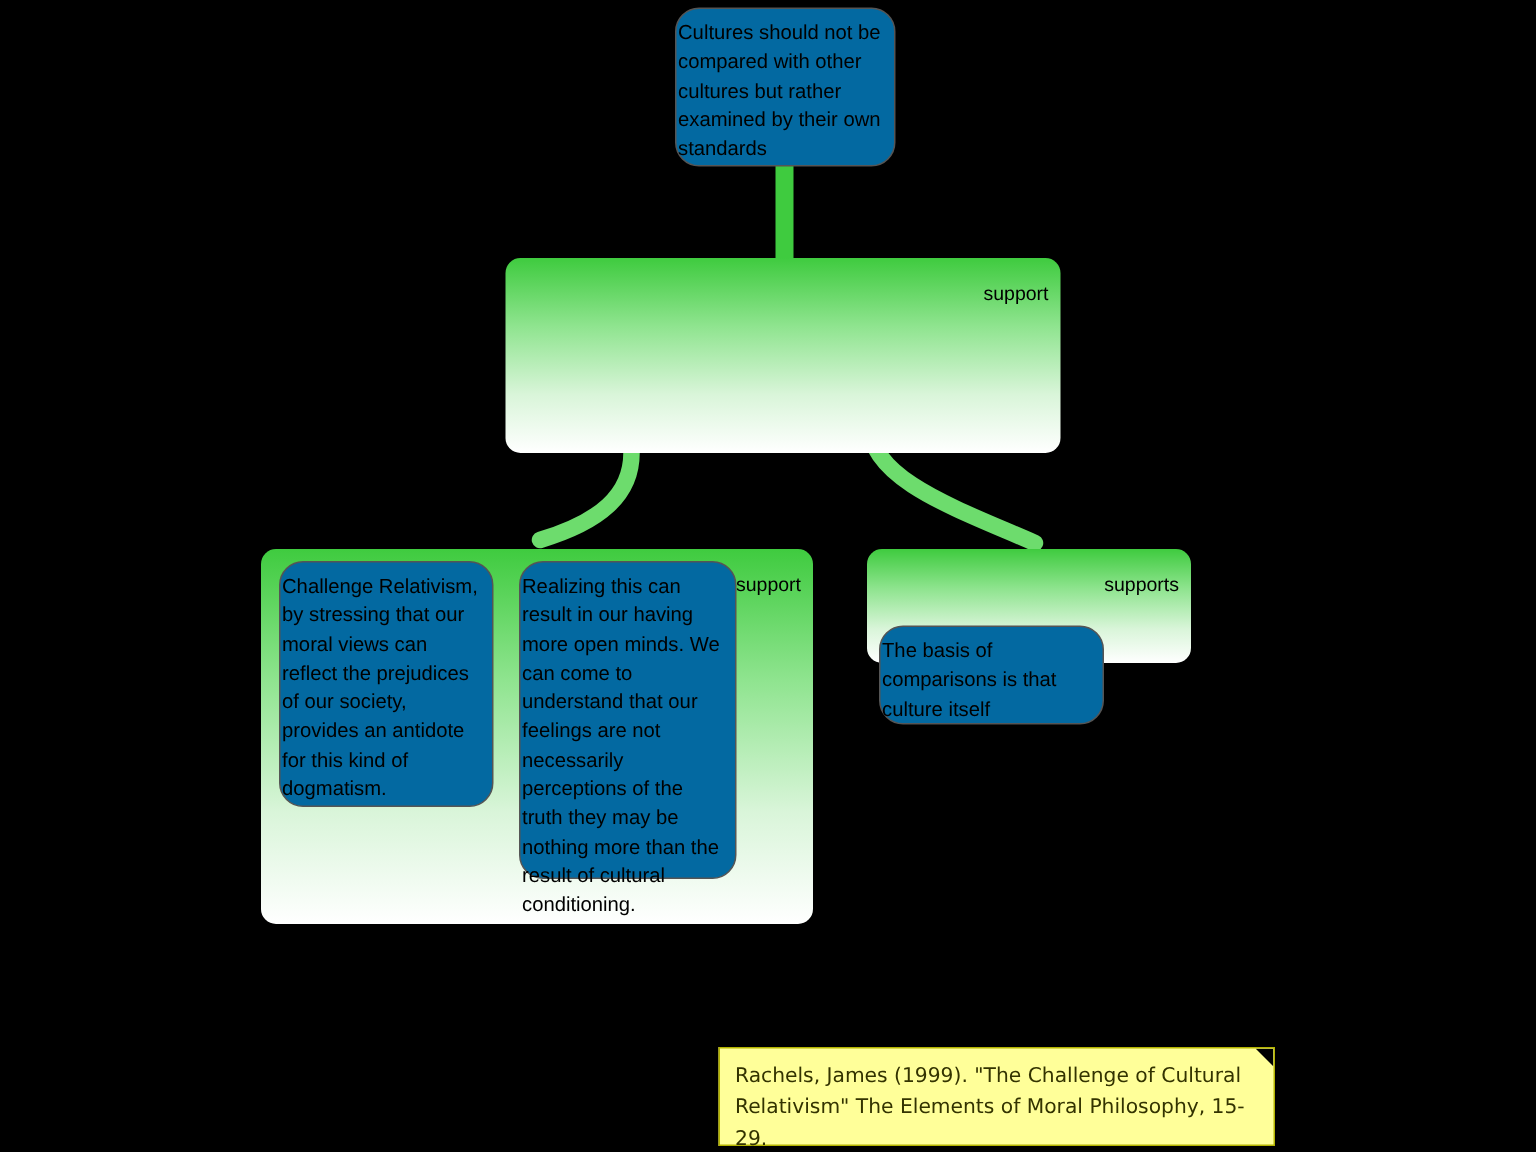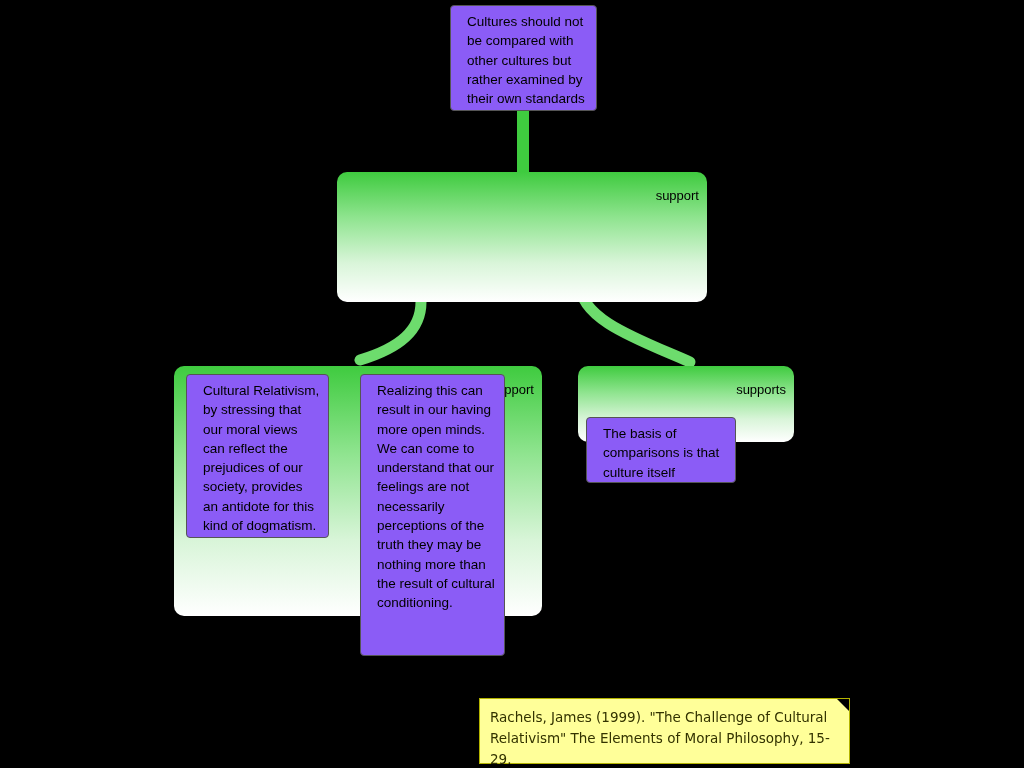--- a/index.html
+++ b/index.html
@@ -41,25 +41,25 @@
     top: 16px;
     font-size: 13px;
     color: #000000;
     font-family: "Liberation Sans", sans-serif;
     white-space: nowrap;
   }
 
   
   .card {
     position: absolute;
-    background: #8b5cf6;
+    background: #0369a1;
     border: 1px solid #555555;
-    border-radius: 4px;
+    border-radius: 16px;
     box-sizing: border-box;
-    padding: 6px 8px 6px 16px;
+    padding: 6px 8px 6px 1px;
     font-size: 13.5px;
     line-height: 19.3px;
     color: #000000;
     font-family: "Liberation Sans", sans-serif;
   }
 
   
   .note {
     position: absolute;
     background: #ffff99;
@@ -100,23 +100,23 @@
   </div>
 
   <div class="group" style="left:337px; top:172px; width:370px; height:130px;">
     <span class="group-label">support</span>
   </div>
 
   <div class="group" style="left:174px; top:366px; width:368px; height:250px;">
     <span class="group-label">support</span>
   </div>
   <div class="card" style="left:186px; top:374px; width:143px; height:164px;">
-    <span>Cultural Relativism, by stressing that our moral views can reflect the prejudices of our society, provides an antidote for this kind of dogmatism.</span>
+    <span>Challenge Relativism, by stressing that our moral views can reflect the prejudices of our society, provides an antidote for this kind of dogmatism.</span>
   </div>
-  <div class="card" style="left:360px; top:374px; width:145px; height:282px;">
+  <div class="card" style="left:346px; top:374px; width:145px; height:212px;">
     <span>Realizing this can result in our having more open minds. We can come to understand that our feelings are not necessarily perceptions of the truth they may be nothing more than the result of cultural conditioning.</span>
   </div>
 
   <div class="group" style="left:578px; top:366px; width:216px; height:76px;">
     <span class="group-label">supports</span>
   </div>
   <div class="card" style="left:586px; top:374px; width:150px; height:66px;margin-top:43px;">
     <span>The basis of comparisons is that culture itself</span>
   </div>
 

